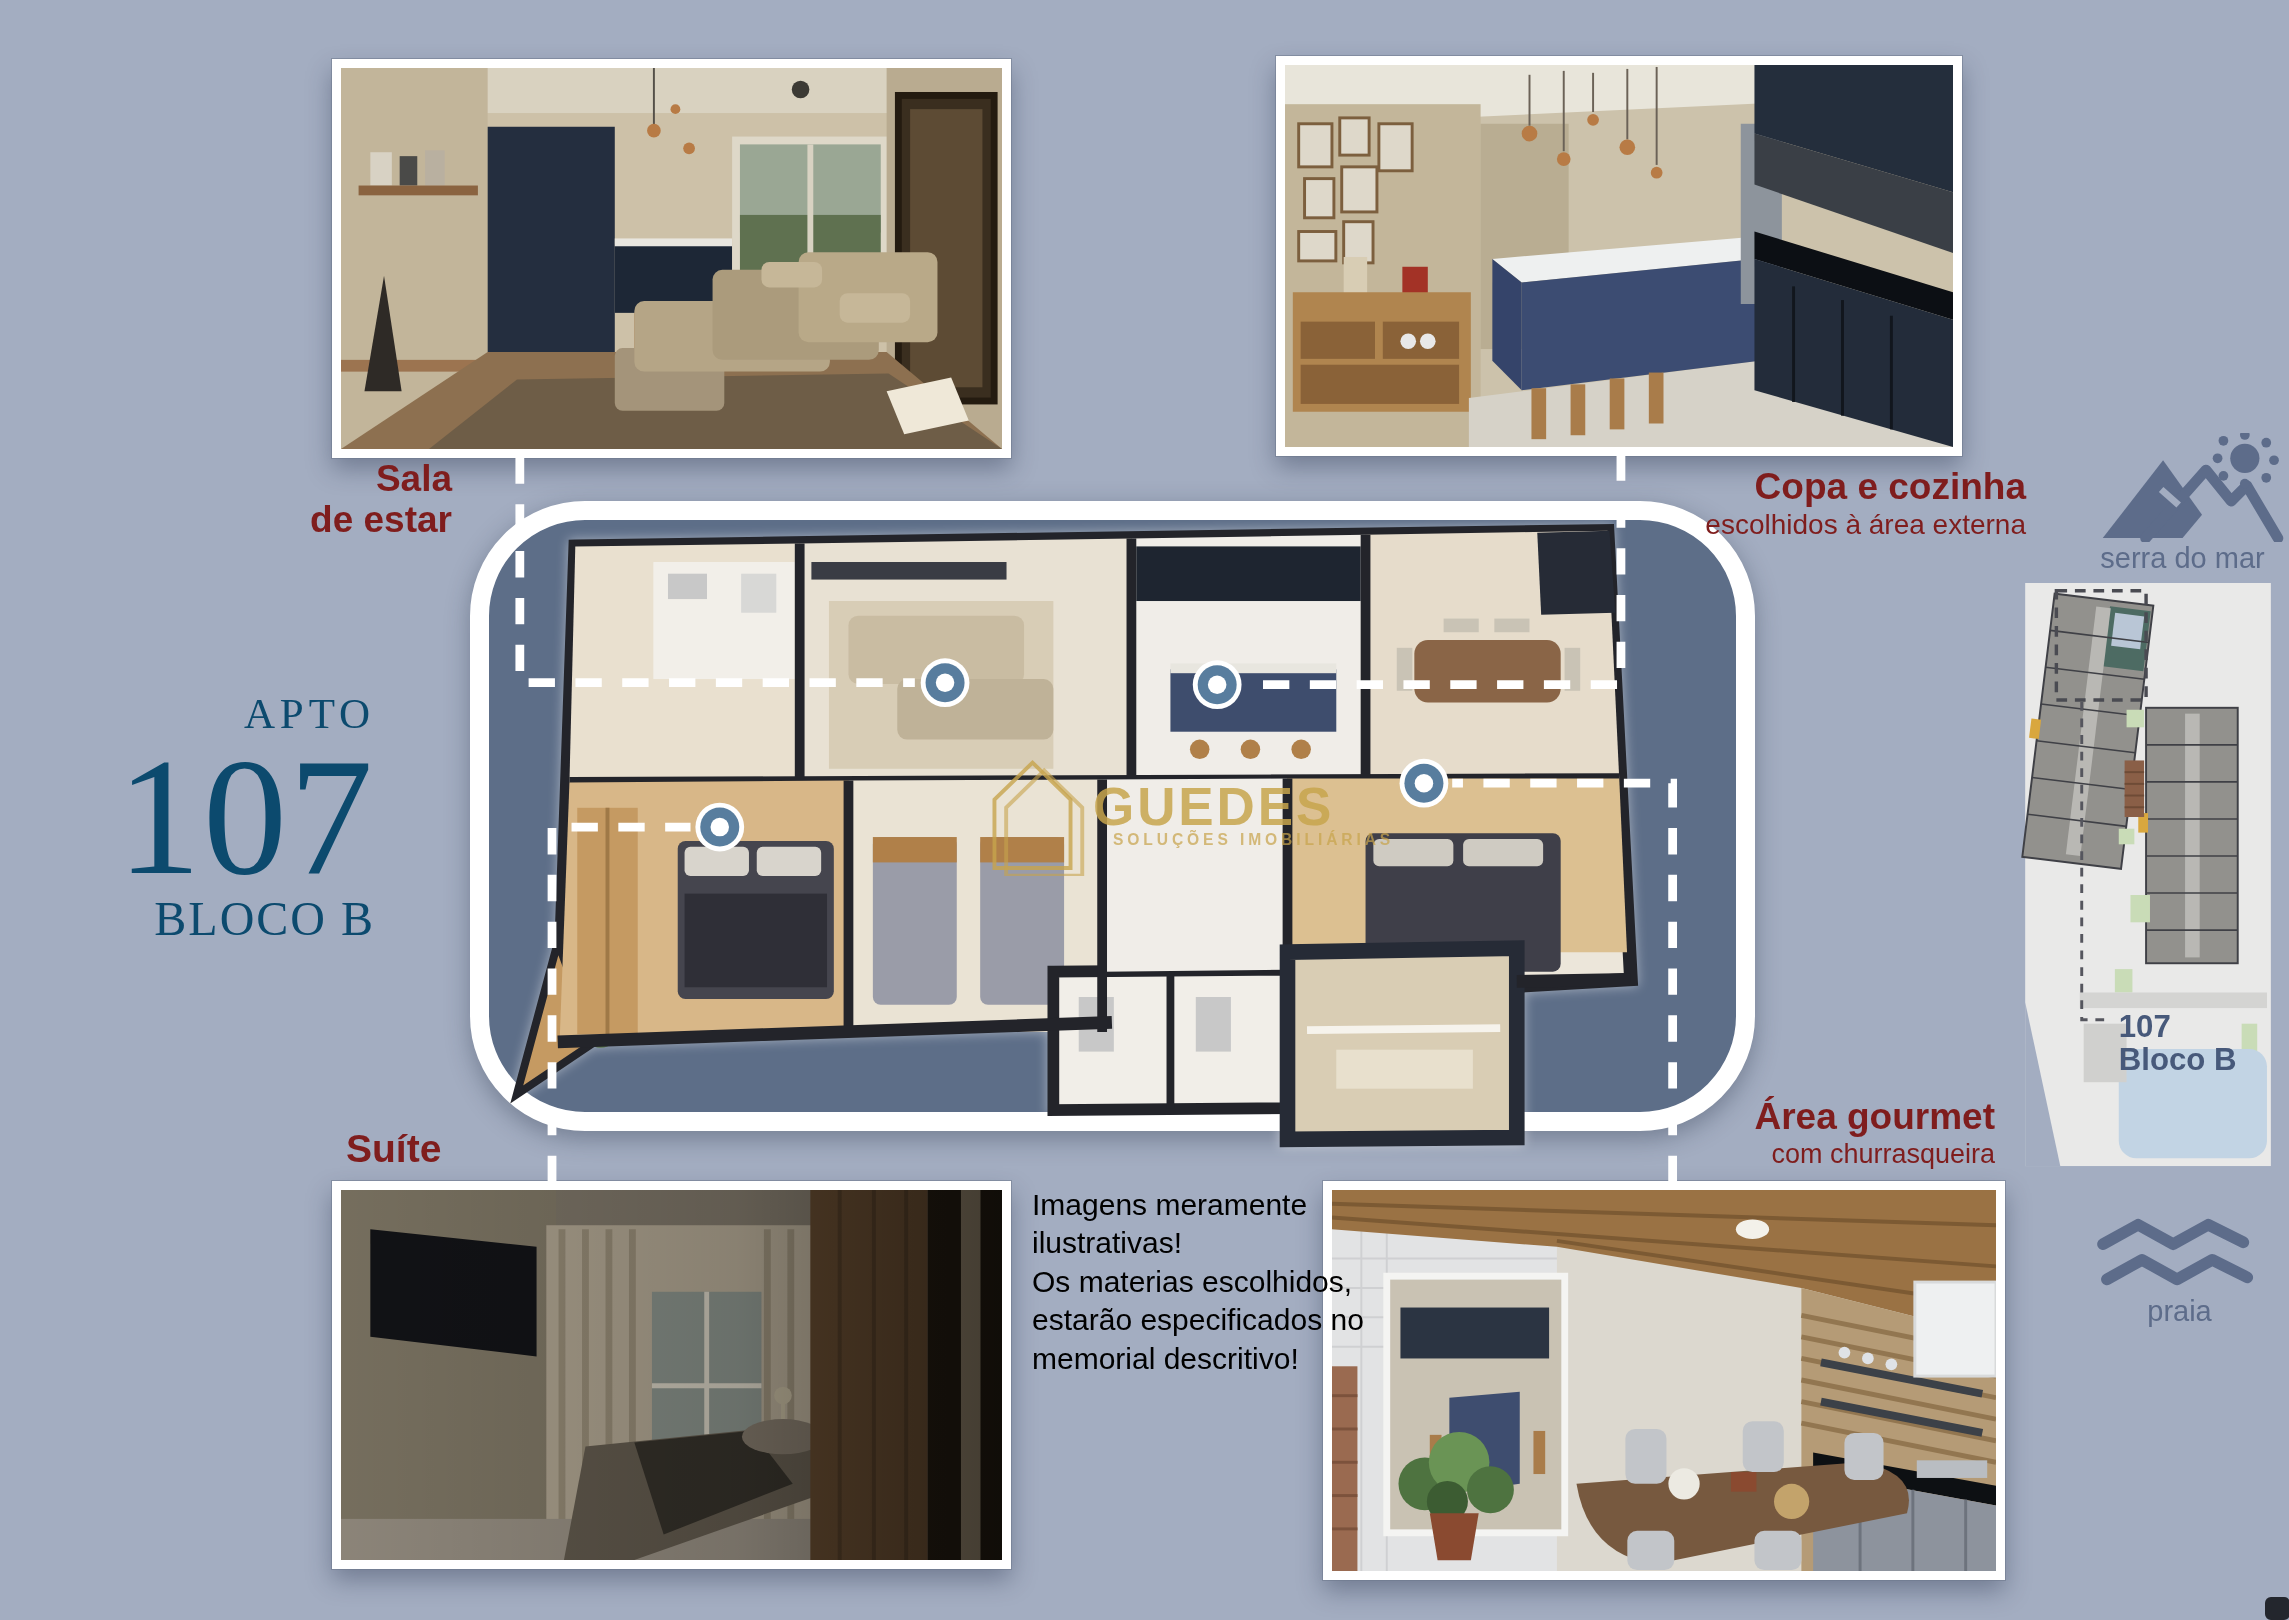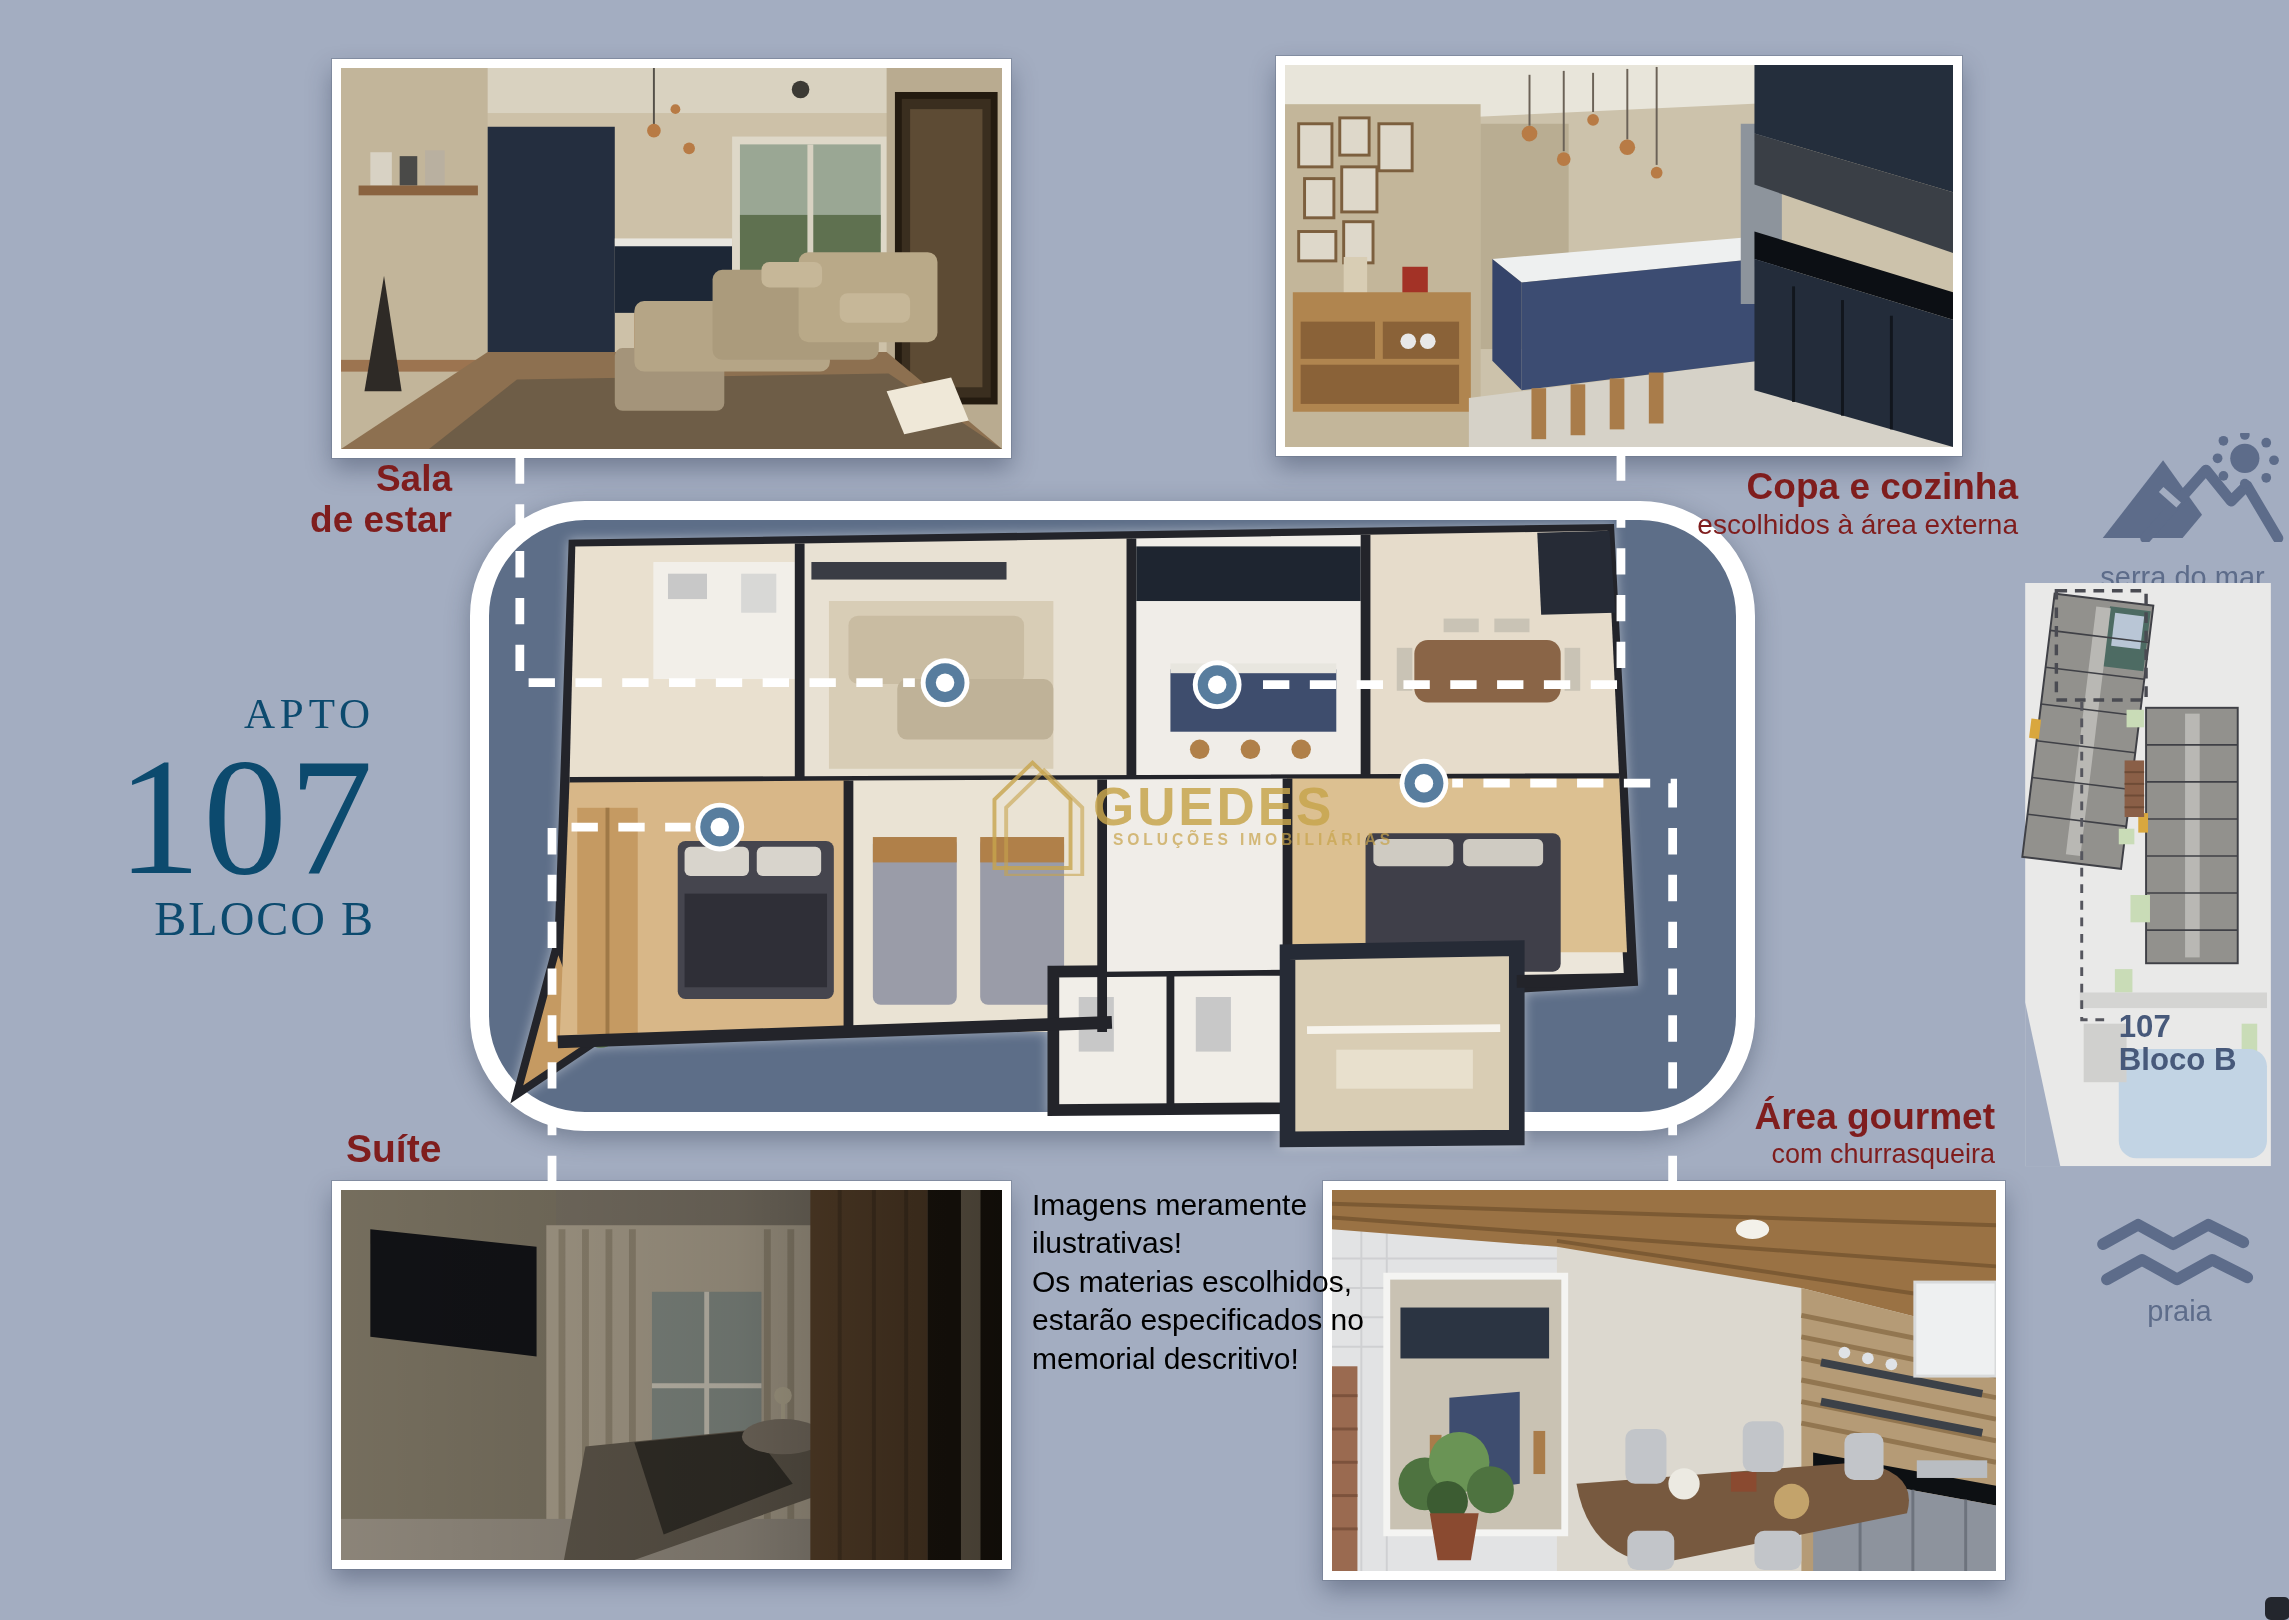--- a/index.html
+++ b/index.html
@@ -375,21 +375,21 @@
       <circle cx="738" cy="848" r="20" fill="#587d9e"></circle>
       <circle cx="738" cy="848" r="9.5" fill="#ffffff"></circle>
   </g>
 </svg>
 
 <div class="lbl right" style="right:1838px;top:458px;">
   <div class="t1">Sala</div>
   <div class="t1">de estar</div>
 </div>
 
-<div class="lbl right" style="right:272px;top:466px;">
+<div class="lbl right" style="right:264px;top:466px;">
   <div class="t1">Copa e cozinha</div>
   <div class="t2">escolhidos à área externa</div>
 </div>
 
 <div class="lbl" style="left:346px;top:1127px;">
   <div class="t1" style="font-size:39px;">Suíte</div>
 </div>
 
 <div class="lbl right" style="right:295px;top:1096px;">
   <div class="t1">Área gourmet</div>
@@ -417,21 +417,21 @@
     <circle cx="164" cy="2" r="5"></circle>
       <circle cx="186" cy="10" r="5"></circle>
       <circle cx="194" cy="28" r="5"></circle>
       <circle cx="186" cy="46" r="5"></circle>
       <circle cx="164" cy="52" r="5"></circle>
       <circle cx="142" cy="44" r="5"></circle>
       <circle cx="136" cy="26" r="5"></circle>
       <circle cx="142" cy="8" r="5"></circle>
   </g>
 </svg>
-<div class="landmark" style="left:2075px;top:542px;width:215px;margin-top:19px;">serra do mar</div>
+<div class="landmark" style="left:2075px;top:542px;width:215px;">serra do mar</div>
 
 <svg class="siteplan" viewBox="0 0 262 600">
   <rect x="4" y="0" width="252" height="598" fill="#e9e9e8"></rect>
   <polygon points="4,430 4,598 40,598" fill="#a3adc1"></polygon>
 
   <g transform="translate(18,16) rotate(7,50,130)">
     <rect x="0" y="0" width="102" height="272" fill="#92918d" stroke="#3f4046" stroke-width="2"></rect>
     <rect x="58" y="6" width="42" height="62" fill="#4d6b63"></rect>
     <rect x="64" y="12" width="30" height="34" fill="#b9c6d6"></rect>
     <rect x="44" y="8" width="15" height="256" fill="#b9b8b4"></rect>

